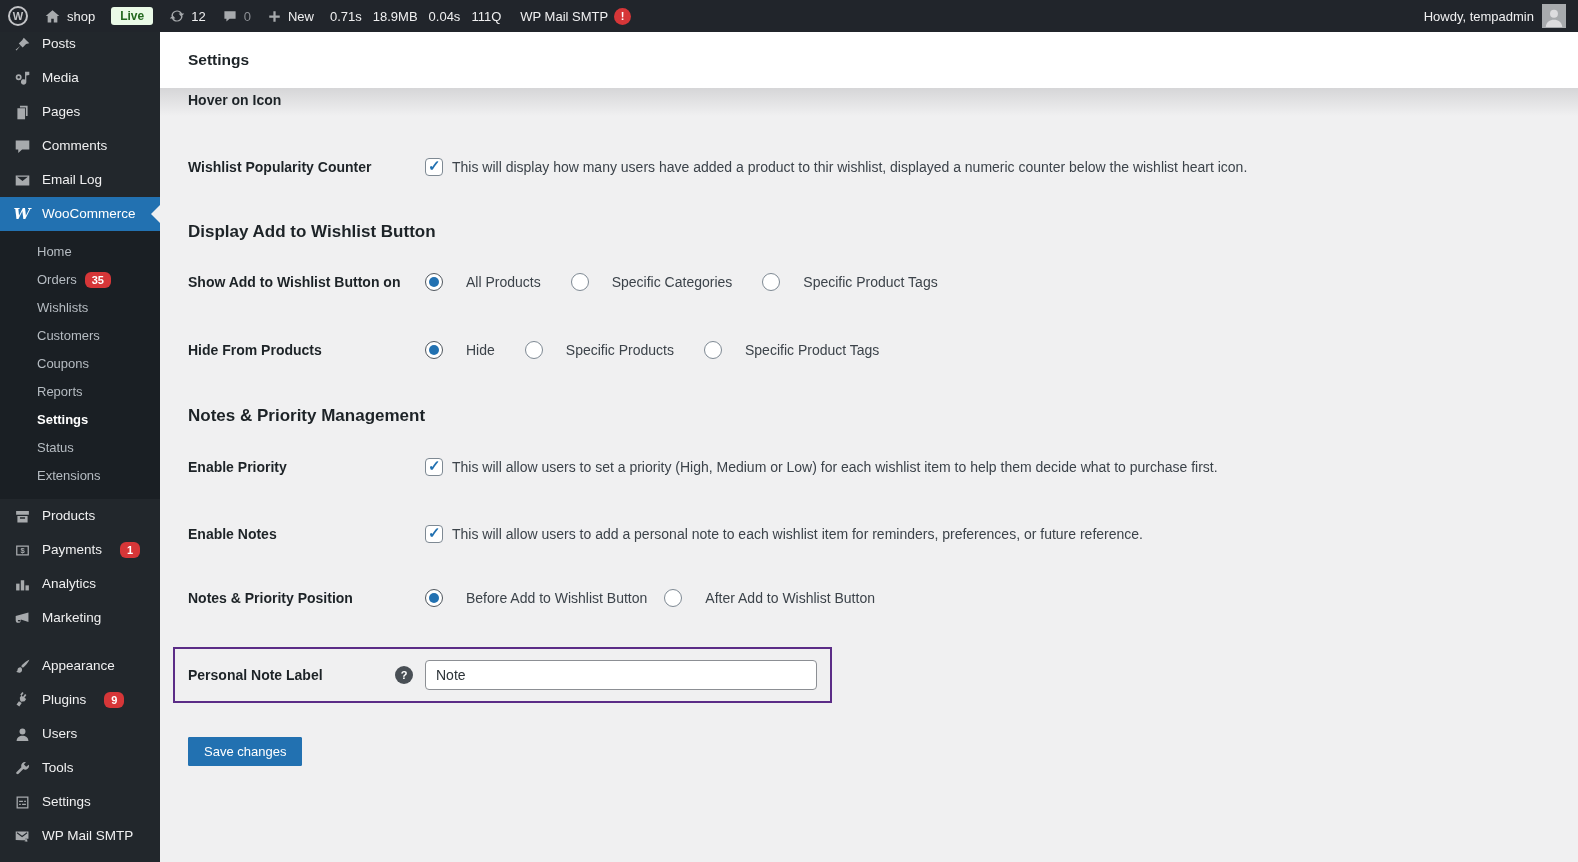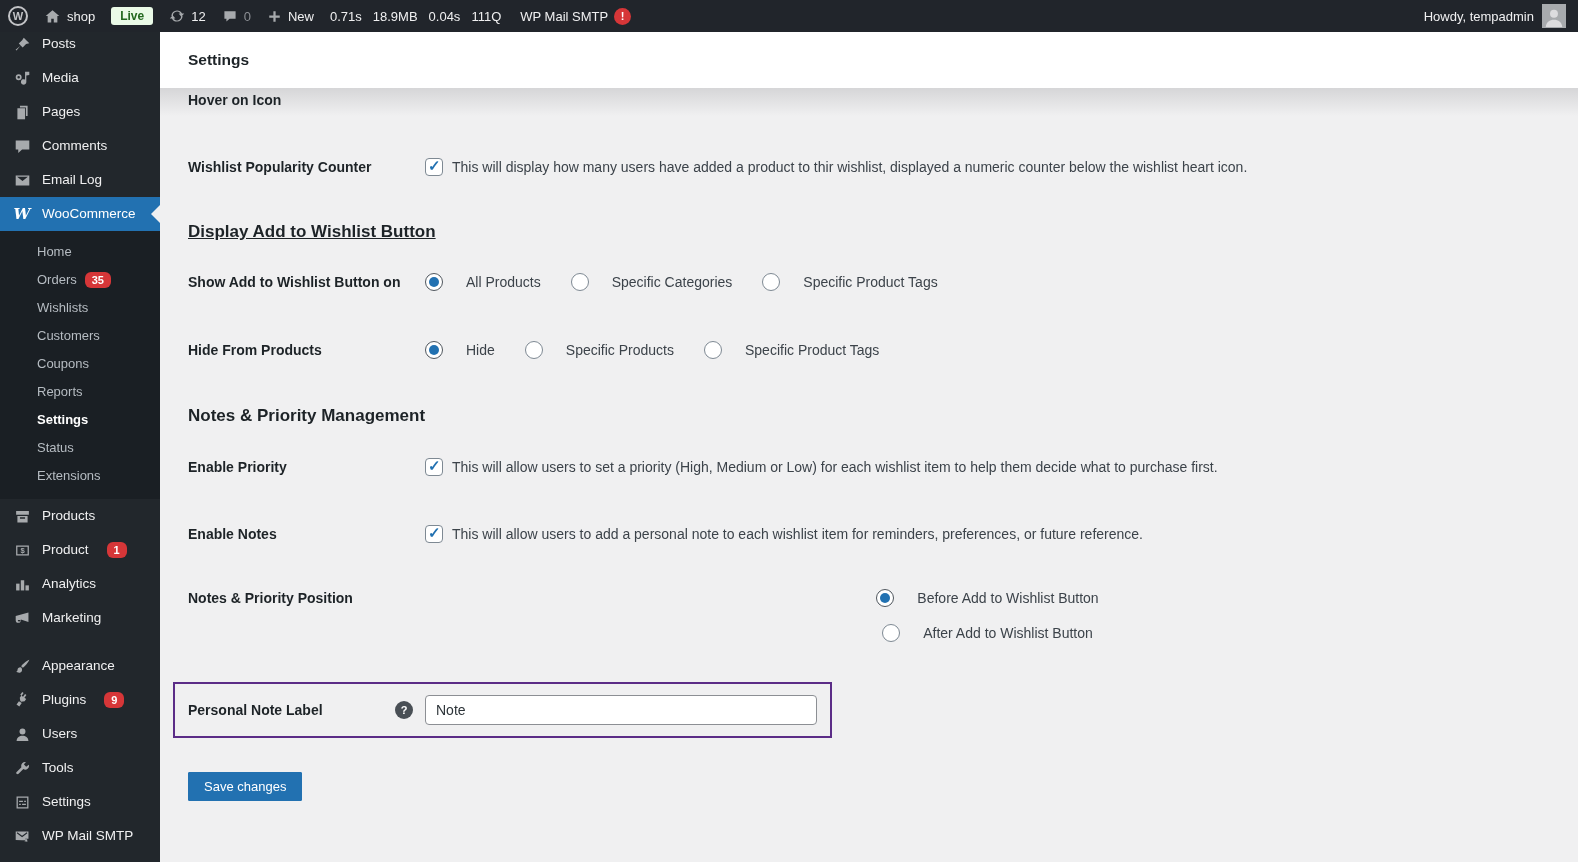--- a/index.html
+++ b/index.html
@@ -51,21 +51,21 @@
     background:linear-gradient(rgba(120,120,125,0.22), rgba(120,120,125,0)); pointer-events:none; }
 
   .form-area { position:relative; z-index:1; padding:4px 28px 0; }
   .frow { display:grid; grid-template-columns:237px auto; align-items:center; }
   .flabel { font-size:14px; font-weight:700; color:#1d2327; display:flex; align-items:center;
     justify-content:space-between; padding-right:12px; }
   .fcontrol { display:flex; align-items:center; gap:9px; font-size:14px; color:#3c434a; }
   .section-heading { font-size:17px; font-weight:700; color:#1d2327; }
   .radio-opts { display:flex; align-items:center; gap:30px; }
   .radio-opt { display:flex; align-items:center; gap:23px; cursor:pointer; }
-  .radio-stack { display:flex; flex-direction:column; gap:17px; align-items:center; }
+  .radio-stack { display:flex; flex-direction:row; gap:17px; align-items:center; }
 
   input[type=checkbox] { appearance:none; -webkit-appearance:none; width:18px; height:18px;
     border:1px solid #7e8993; border-radius:4px; background:#fff; position:relative; flex:none;
     cursor:pointer; }
   input[type=checkbox]:checked::after { content:"✓"; position:absolute; left:2px; top:-2px;
     font-size:15px; font-weight:700; color:#2271b1; line-height:18px; }
   input[type=radio] { appearance:none; -webkit-appearance:none; width:18px; height:18px;
     border:1px solid #7e8993; border-radius:50%; background:#fff; position:relative; flex:none; cursor:pointer; }
   input[type=radio]:checked { border-color:#50575e; }
   input[type=radio]:checked::after { content:""; position:absolute; inset:3px; border-radius:50%; background:#2271b1; }
@@ -217,21 +217,21 @@
       </span>
     <span>Products</span>
   </div>
   <div class="menu-item">
     <span class="icon">
         <svg width="17" height="17" viewBox="0 0 20 20">
           <path d="M2.5 4h15v12h-15zm1.5 1.5v9h12v-9z"></path>
           <text x="10" y="13.5" text-anchor="middle" font-size="9" font-weight="bold" fill="#a7aaad" font-family="Liberation Sans, sans-serif">$</text>
         </svg>
       </span>
-    <span>Product</span>
+    <span>Payments</span>
     <span class="count-badge">1</span>
   </div>
   <div class="menu-item">
     <span class="icon">
         <svg width="17" height="17" viewBox="0 0 20 20">
           <rect x="2.5" y="9" width="4" height="8"></rect>
           <rect x="8" y="5" width="4" height="12"></rect>
           <rect x="13.5" y="11" width="4" height="6"></rect>
         </svg>
       </span>
@@ -319,21 +319,21 @@
       <div class="flabel">
           <span>Wishlist Popularity Counter</span>
         </div>
       <div class="fcontrol">
         <input type="checkbox" checked="" style="">
         <span>This will display how many users have added a product to thir wishlist, displayed a numeric counter below the wishlist heart icon.</span>
       </div>
     </div>
 
     
-    <div class="section-heading" style="margin-bottom:31px;text-decoration:underline;">Display Add to Wishlist Button</div>
+    <div class="section-heading" style="margin-bottom:31px;">Display Add to Wishlist Button</div>
 
     
     <div class="frow" style="margin-bottom:50px;">
       <div class="flabel">
           <span>Show Add to Wishlist Button on</span>
         </div>
       <div class="fcontrol radio-opts">
         <label class="radio-opt">
           <input type="radio" name="show_on" checked="" style="">
           <span>All Products</span>

